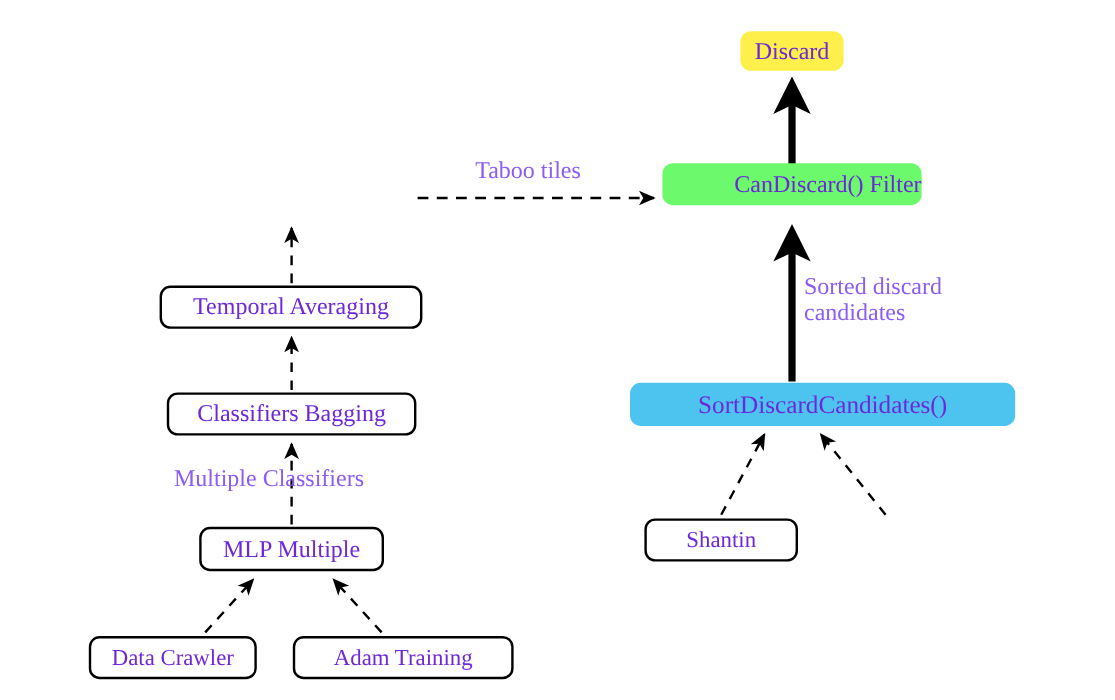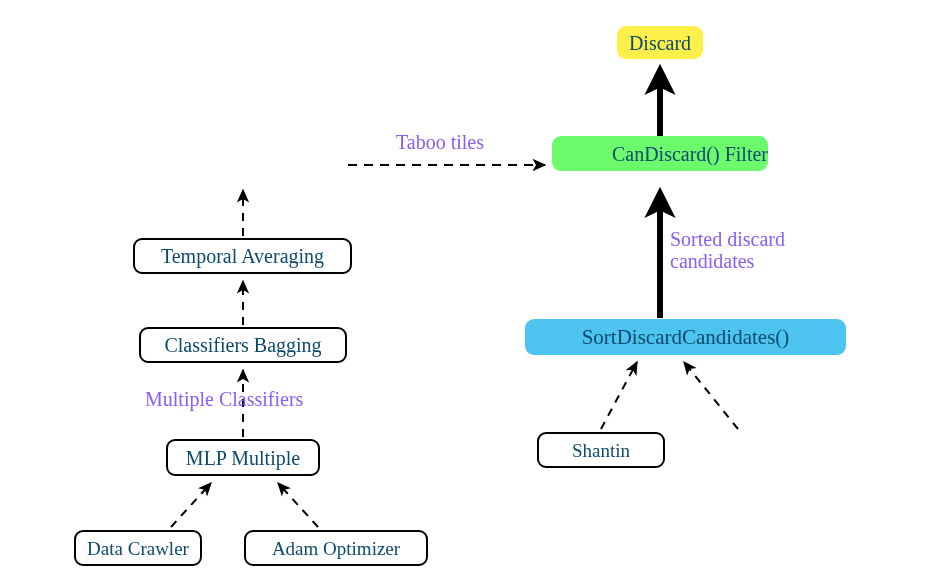--- a/index.html
+++ b/index.html
@@ -23,21 +23,21 @@
     height: 583px;
     pointer-events: none;
   }
   .node {
     position: absolute;
     box-sizing: border-box;
     display: flex;
     align-items: center;
     justify-content: center;
     white-space: nowrap;
-    color: #0c4a6e;
+    color: #6d28d9;
     font-family: "Liberation Serif", "DejaVu Serif", serif;
     line-height: 1;
   }
   .node-outline {
     background: #ffffff;
     border: 2px solid #000000;
     border-radius: 9px;
   }
   .node-fill {
     border: none;
@@ -130,26 +130,26 @@
   </div>
 
   <div class="node node-outline" style="left:139px; top:327px; width:208px; height:36px; font-size:20px;">
     <span>Classifiers Bagging</span>
   </div>
 
   <div class="node node-outline" style="left:166px; top:439px; width:154px; height:37px; font-size:20px;">
     <span>MLP Multiple</span>
   </div>
 
-  <div class="node node-outline" style="left:74px; top:530px; width:128px; height:36px; font-size:19px;">
+  <div class="node node-outline" style="left:74px; top:530px; width:140px; height:36px; font-size:19px;">
     <span>Data Crawler</span>
   </div>
 
   <div class="node node-outline" style="left:244px; top:530px; width:184px; height:36px; font-size:19px;">
-    <span>Adam Optimizer</span>
+    <span>Adam Training</span>
   </div>
 
   <div class="edge-label" style="left:396px; top:131px; font-size:20px;">Taboo tiles</div>
 
   <div class="edge-label" style="left:670px; top:228px; font-size:20px;">Sorted discard
 candidates</div>
 
   <div class="edge-label" style="left:145px; top:388px; font-size:20px;">Multiple Classifiers</div>
 
 </div>

